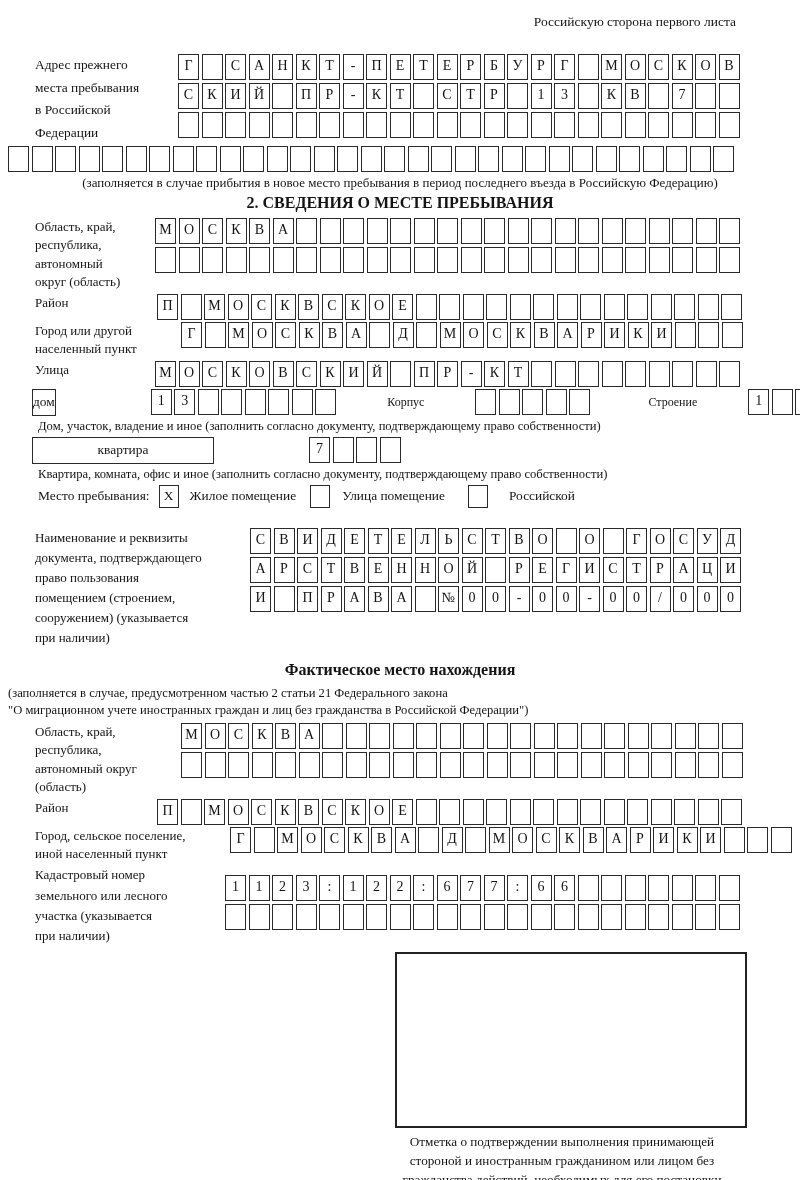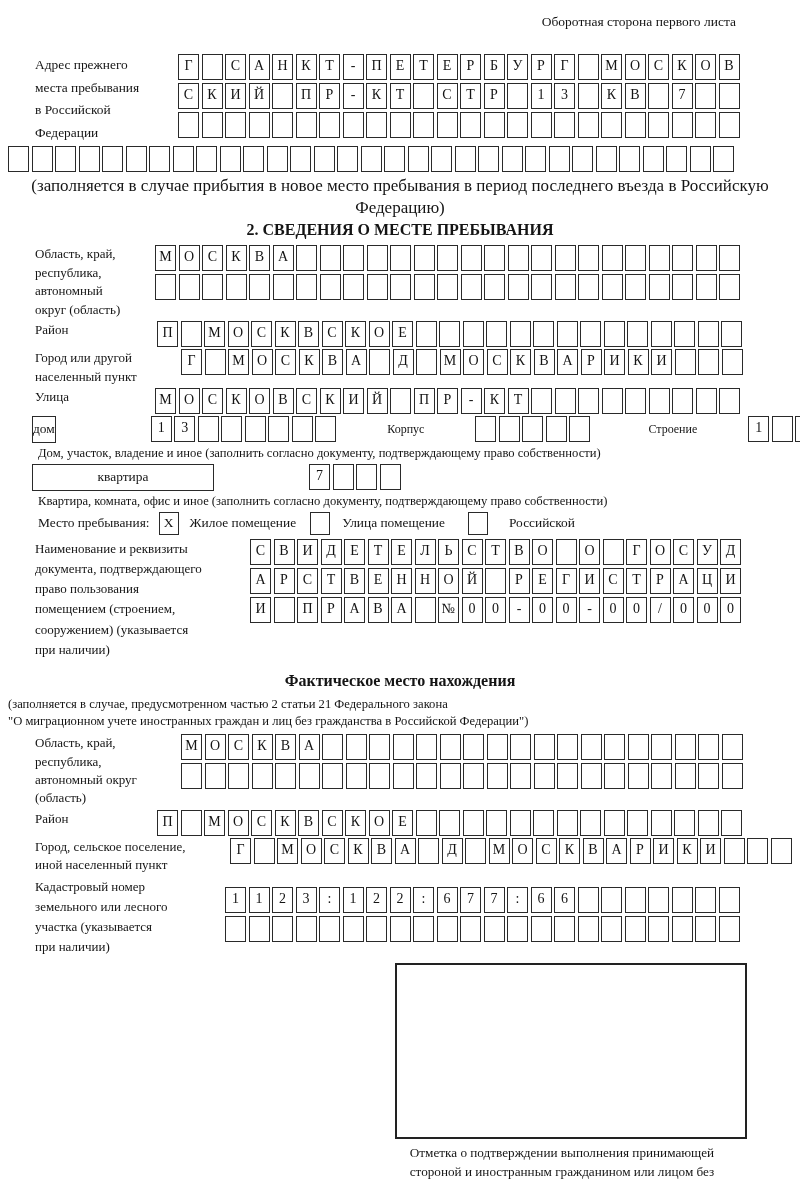--- a/index.html
+++ b/index.html
@@ -20,21 +20,21 @@
   }
   
   .frow{display:flex;align-items:flex-start;margin-bottom:2px;}
   .flabel{
     flex:0 0 var(--lw);box-sizing:border-box;padding-left:27px;
     font-size:13px;line-height:1.42;white-space:pre-line;
   }
   .lh-lg{line-height:1.68;font-size:13.4px;}
   .fgrids{flex:1 1 auto;}
   .mt10{margin-top:10px;}
-  .note-c{text-align:center;font-size:17px;margin:2px 0 0 0;line-height:1.3;}
+  .note-c{text-align:center;font-size:13px;margin:2px 0 0 0;line-height:1.3;}
   .title-c{text-align:center;font-size:16px;font-weight:bold;margin:2px 0 6px 0;}
   .cap{font-size:12.6px;margin:2px 0 3px 30px;}
   
   .hrow{display:flex;align-items:center;margin:0 0 3px 24px;gap:44px;}
   .box-label{
     box-sizing:border-box;border:1.6px solid #2a2a2a;height:27px;
     display:flex;align-items:center;justify-content:center;
     font-size:13.4px;background:#fff;
   }
   .inline-lbl{font-size:12px;margin:0 7px;white-space:nowrap;}
@@ -55,21 +55,21 @@
   .stamp-cap{
     width:480px;margin-left:314px;text-align:center;
     font-size:13.2px;line-height:1.42;white-space:pre-line;
   }
 </style>
 </head>
 <body>
 
 <div class="page">
 
-  <div class="hdr">Оборотная сторона первого листа</div>
+  <div class="hdr">Российскую сторона первого листа</div>
 
   <div class="frow" style="--lw:170px;margin-top:24px">
     <div class="flabel lh-lg">Адрес прежнего
 места пребывания
 в Российской
 Федерации</div>
     <div class="fgrids">
       <div class="grid-row">
           <span class="cell">Г</span>
           <span class="cell"></span>
@@ -395,21 +395,21 @@
   <div class="stay-row">
     <span>Место пребывания:</span>
     <span class="chk" style="margin-left:9px">X</span>
     <span style="margin-left:11px">Жилое помещение</span>
     <span class="chk" style="margin-left:14px"></span>
     <span style="margin-left:12px">Улица помещение</span>
     <span class="chk" style="margin-left:23px"></span>
     <span style="margin-left:21px">Российской</span>
   </div>
 
-  <div class="frow" style="--lw:242px;margin-top:4px">
+  <div class="frow" style="--lw:242px;margin-top:20px">
     <div class="flabel" style="line-height:1.55">Наименование и реквизиты
 документа, подтверждающего
 право пользования
 помещением (строением,
 сооружением) (указывается
 при наличии)</div>
     <div class="fgrids">
       <div class="grid-row">
           <span class="cell">С</span>
           <span class="cell">В</span>

